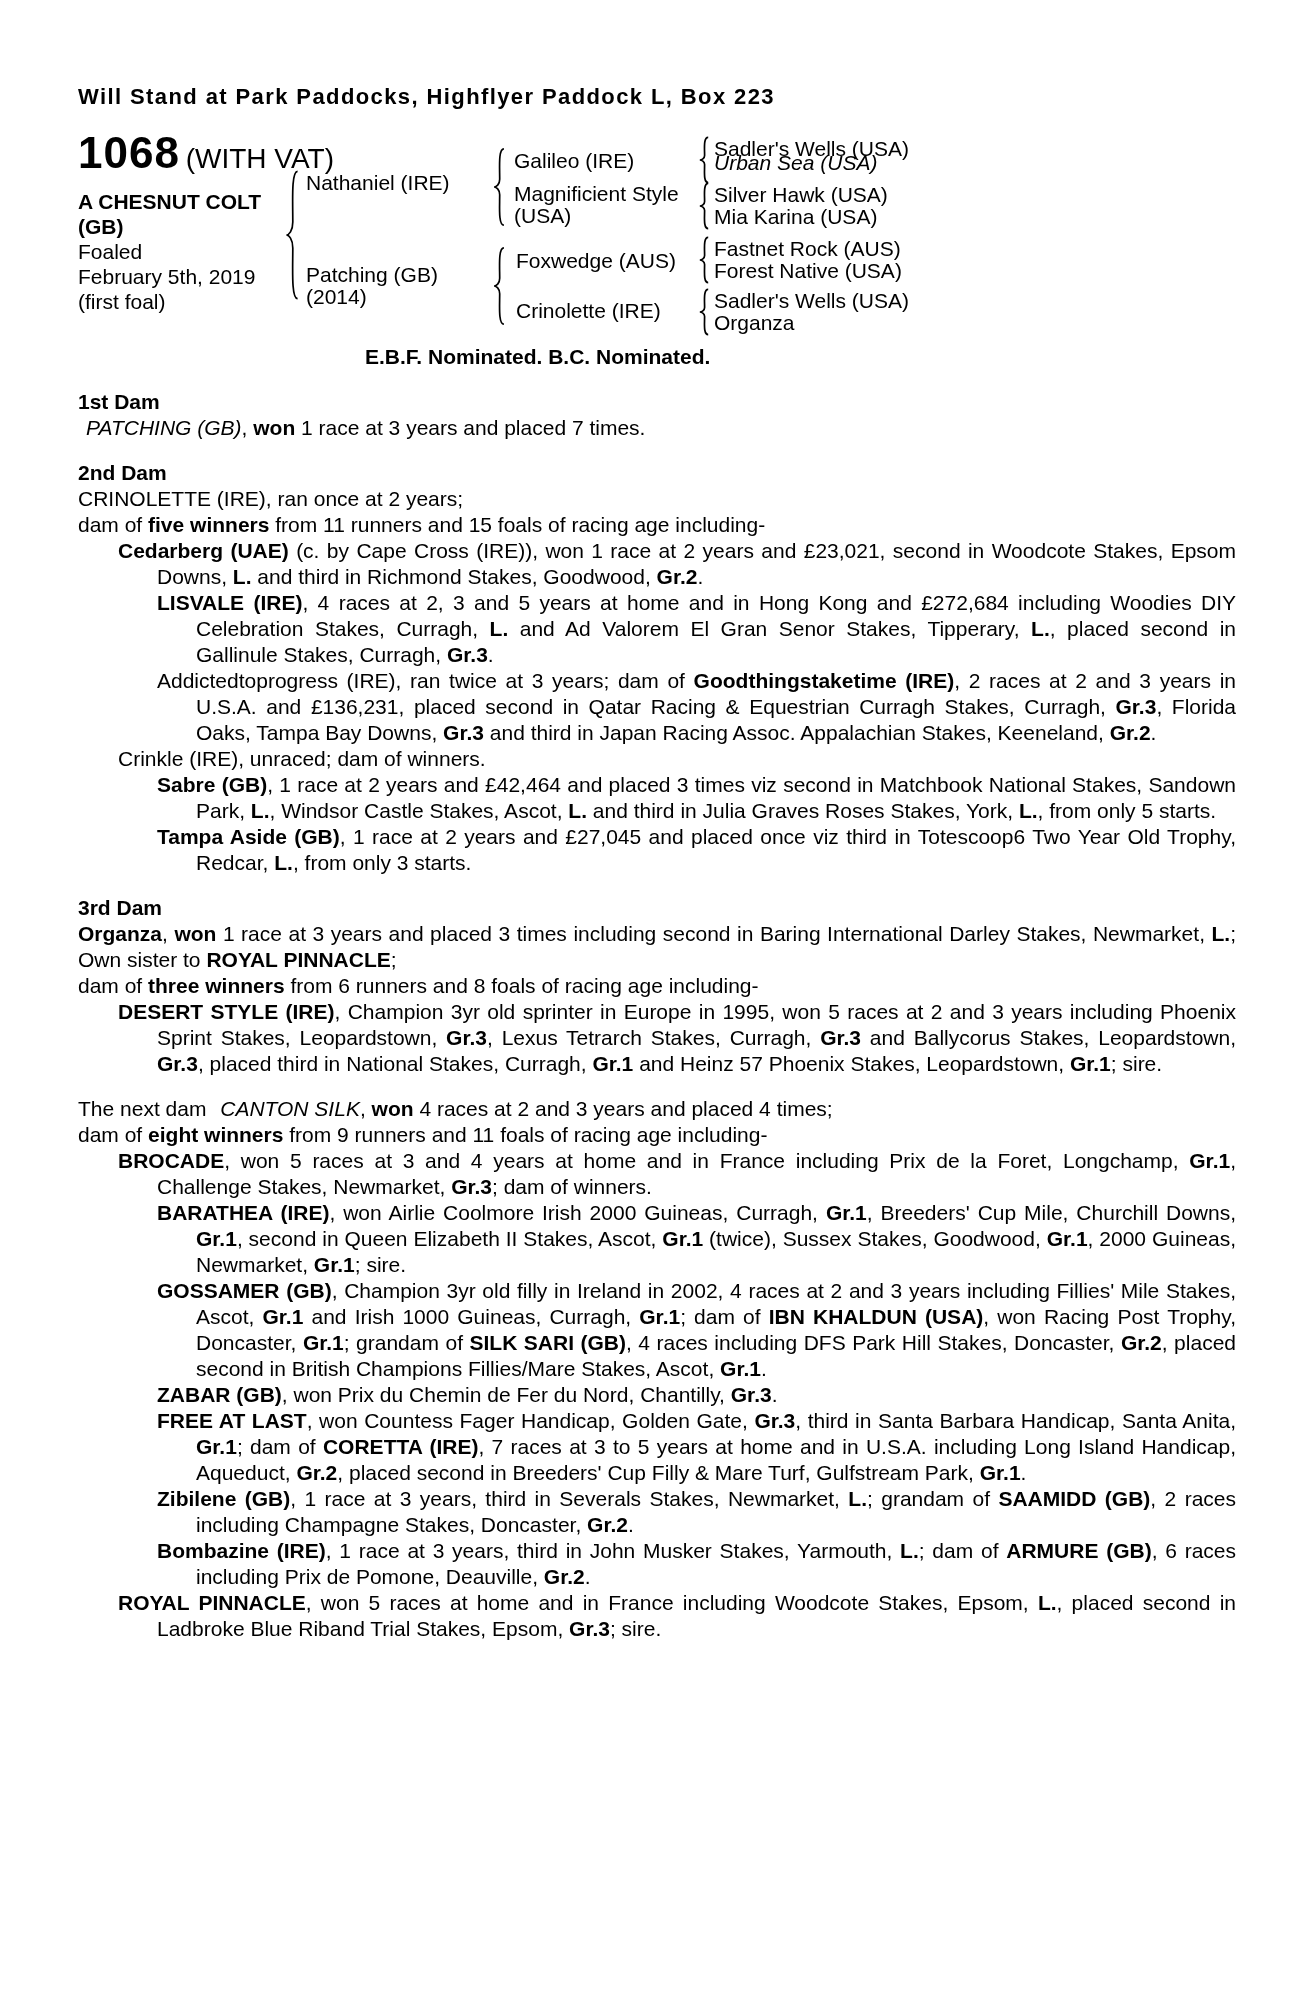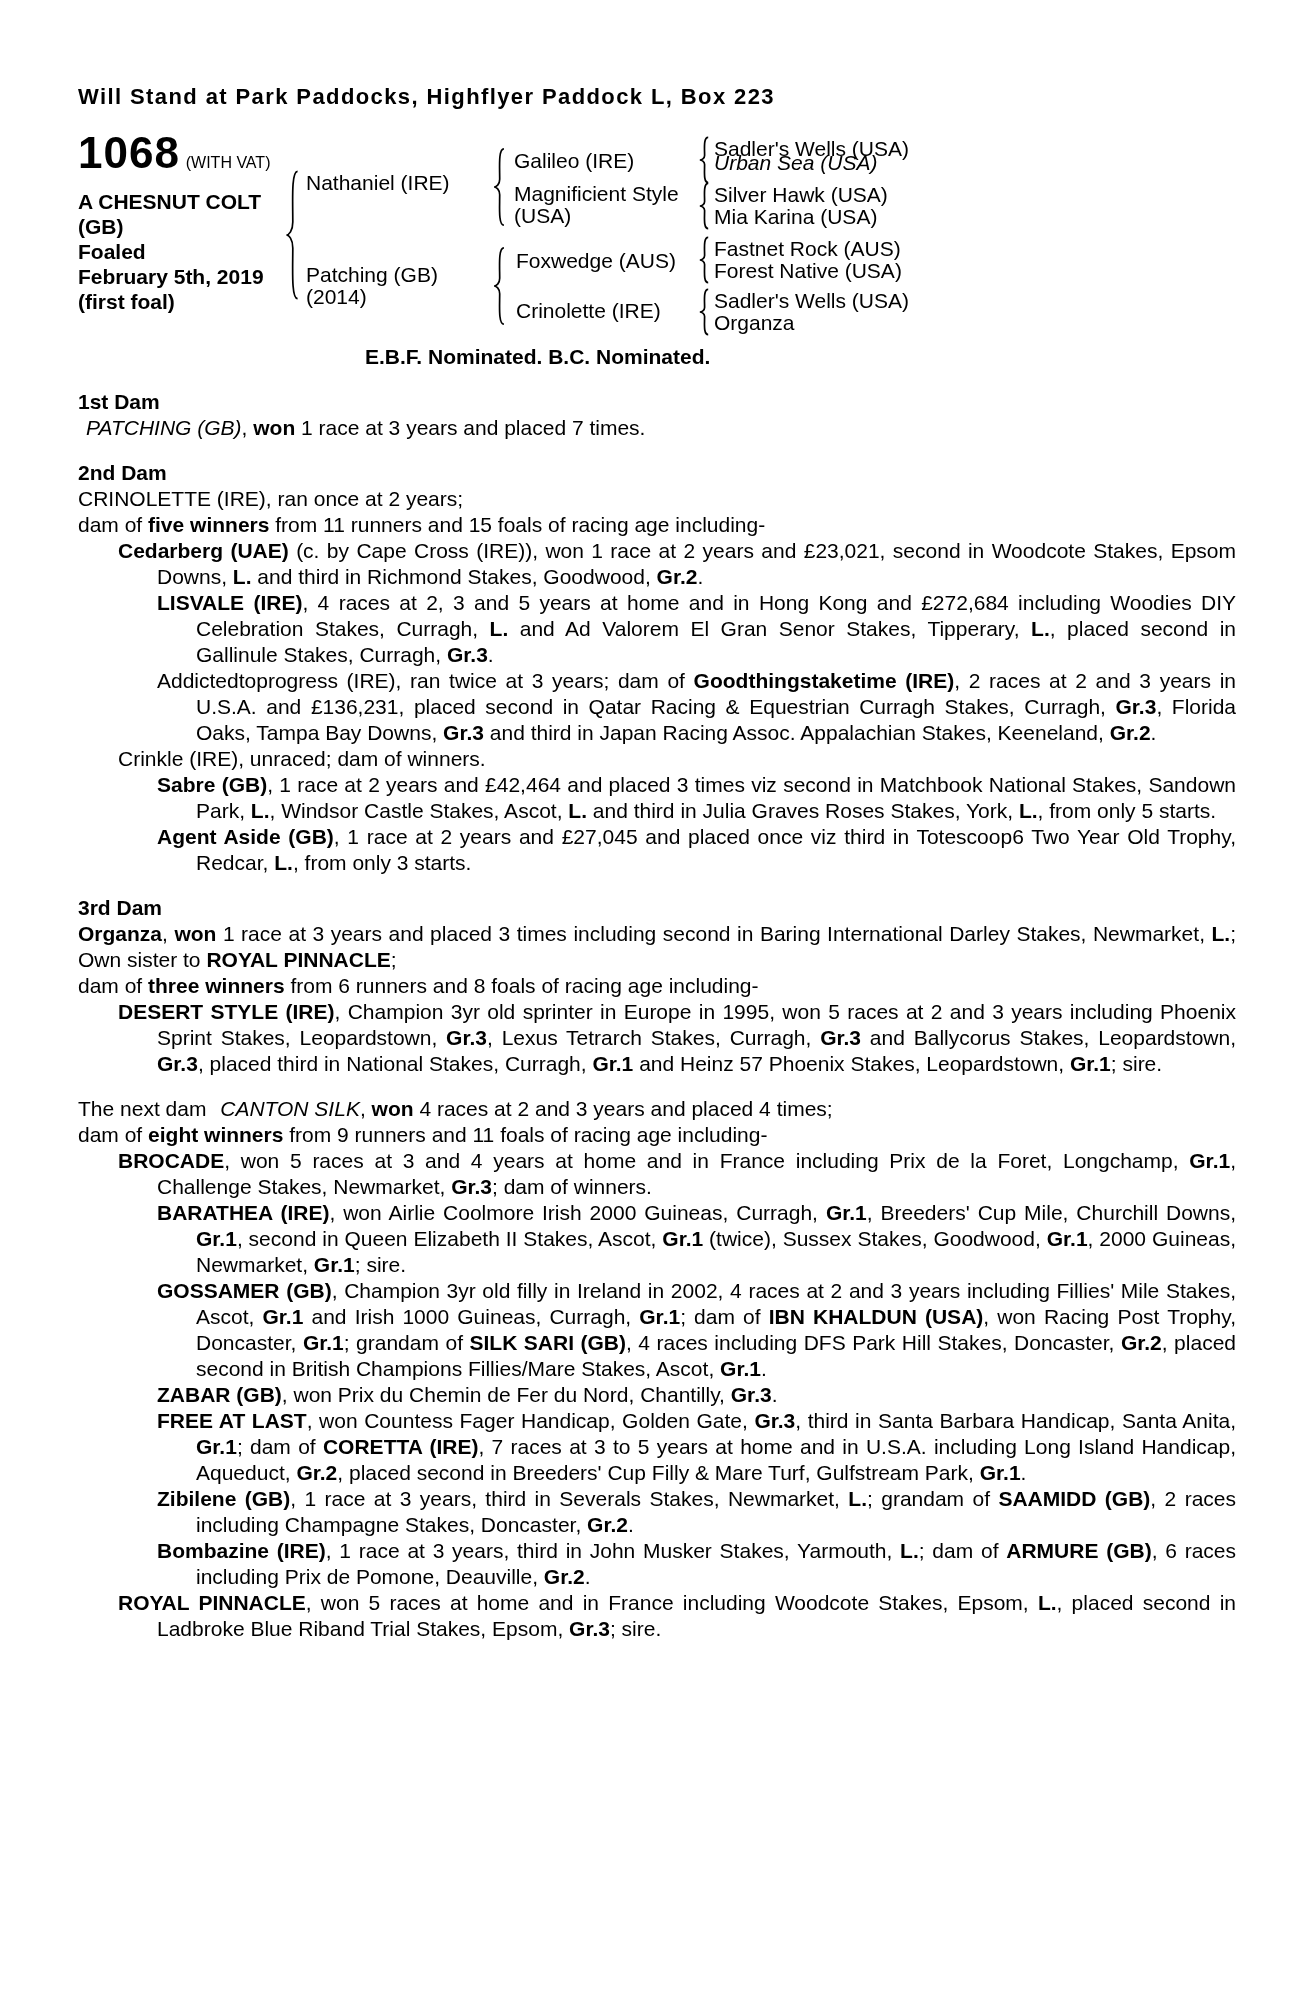--- a/index.html
+++ b/index.html
@@ -13,23 +13,23 @@
   .page { padding:58px 78px 60px 78px; }
 
   .consignor { text-align:center; font-style:italic; font-size:24px; line-height:28px; }
   .stand { margin-top:26px; font-weight:bold; font-size:22px; letter-spacing:1.4px; line-height:26px; }
 
   
   .pedigree { position:relative; height:200px; margin-top:26px; font-size:21px; line-height:22px; }
   .ped-item { position:absolute; white-space:nowrap; }
   .ped-item.wrap { white-space:normal; }
   .lot-number { font-size:44px; font-weight:bold; letter-spacing:1px; }
-  .vat { font-size:16px;margin-top:24px; }
+  .vat { font-size:28px;margin-top:24px; }
   .desc-line { font-weight:bold; line-height:25px; }
-  .foal-line { line-height:25px;font-weight:bold; }
+  .foal-line { line-height:25px; }
   .brace { position:absolute; overflow:visible; }
   .brace path { fill:none; stroke:#000; stroke-width:1.7px; vector-effect:non-scaling-stroke; }
 
   .nominated-row { margin-top:8px; font-weight:bold; line-height:26px; }
   .nom-ebf { margin-left:287px; }
   .nom-bc  { }
 
   
   .section { margin-top:19px; }
   .sec-heading { font-weight:bold; line-height:26px; }
@@ -112,21 +112,21 @@
 
   <div class="section">
     <div class="sec-heading">2nd Dam</div>
     <p class="pp"><span>CRINOLETTE (IRE), ran once at 2 years;</span></p>
     <p class="pp"><span>dam of </span><span class="b">five winners</span><span> from 11 runners and 15 foals of racing age including-</span></p>
     <p class="pp l1"><span class="b">Cedarberg (UAE)</span><span> (c. by Cape Cross (IRE)), won 1 race at 2 years and £23,021, second in Woodcote Stakes, Epsom Downs, </span><span class="b">L.</span><span> and third in Richmond Stakes, Goodwood, </span><span class="b">Gr.2</span><span>.</span></p>
     <p class="pp l2"><span class="b">LISVALE (IRE)</span><span>, 4 races at 2, 3 and 5 years at home and in Hong Kong and £272,684 including Woodies DIY Celebration Stakes, Curragh, </span><span class="b">L.</span><span> and Ad Valorem El Gran Senor Stakes, Tipperary, </span><span class="b">L.</span><span>, placed second in Gallinule Stakes, Curragh, </span><span class="b">Gr.3</span><span>.</span></p>
     <p class="pp l2"><span>Addictedtoprogress (IRE), ran twice at 3 years; dam of </span><span class="b">Goodthingstaketime (IRE)</span><span>, 2 races at 2 and 3 years in U.S.A. and £136,231, placed second in Qatar Racing &amp; Equestrian Curragh Stakes, Curragh, </span><span class="b">Gr.3</span><span>, Florida Oaks, Tampa Bay Downs, </span><span class="b">Gr.3</span><span> and third in Japan Racing Assoc. Appalachian Stakes, Keeneland, </span><span class="b">Gr.2</span><span>.</span></p>
     <p class="pp l1"><span>Crinkle (IRE), unraced; dam of winners.</span></p>
     <p class="pp l2"><span class="b">Sabre (GB)</span><span>, 1 race at 2 years and £42,464 and placed 3 times viz second in Matchbook National Stakes, Sandown Park, </span><span class="b">L.</span><span>, Windsor Castle Stakes, Ascot, </span><span class="b">L.</span><span> and third in Julia Graves Roses Stakes, York, </span><span class="b">L.</span><span>, from only 5 starts.</span></p>
-    <p class="pp l2"><span class="b">Agent Aside (GB)</span><span>, 1 race at 2 years and £27,045 and placed once viz third in Totescoop6 Two Year Old Trophy, Redcar, </span><span class="b">L.</span><span>, from only 3 starts.</span></p>
+    <p class="pp l2"><span class="b">Tampa Aside (GB)</span><span>, 1 race at 2 years and £27,045 and placed once viz third in Totescoop6 Two Year Old Trophy, Redcar, </span><span class="b">L.</span><span>, from only 3 starts.</span></p>
   </div>
 
   <div class="section">
     <div class="sec-heading">3rd Dam</div>
     <p class="pp"><span class="b">Organza</span><span>, </span><span class="b">won</span><span> 1 race at 3 years and placed 3 times including second in Baring International Darley Stakes, Newmarket, </span><span class="b">L.</span><span>; Own sister to </span><span class="b">ROYAL PINNACLE</span><span>;</span></p>
     <p class="pp"><span>dam of </span><span class="b">three winners</span><span> from 6 runners and 8 foals of racing age including-</span></p>
     <p class="pp l1"><span class="b">DESERT STYLE (IRE)</span><span>, Champion 3yr old sprinter in Europe in 1995, won 5 races at 2 and 3 years including Phoenix Sprint Stakes, Leopardstown, </span><span class="b">Gr.3</span><span>, Lexus Tetrarch Stakes, Curragh, </span><span class="b">Gr.3</span><span> and Ballycorus Stakes, Leopardstown, </span><span class="b">Gr.3</span><span>, placed third in National Stakes, Curragh, </span><span class="b">Gr.1</span><span> and Heinz 57 Phoenix Stakes, Leopardstown, </span><span class="b">Gr.1</span><span>; sire.</span></p>
   </div>
 
   <div class="section">

